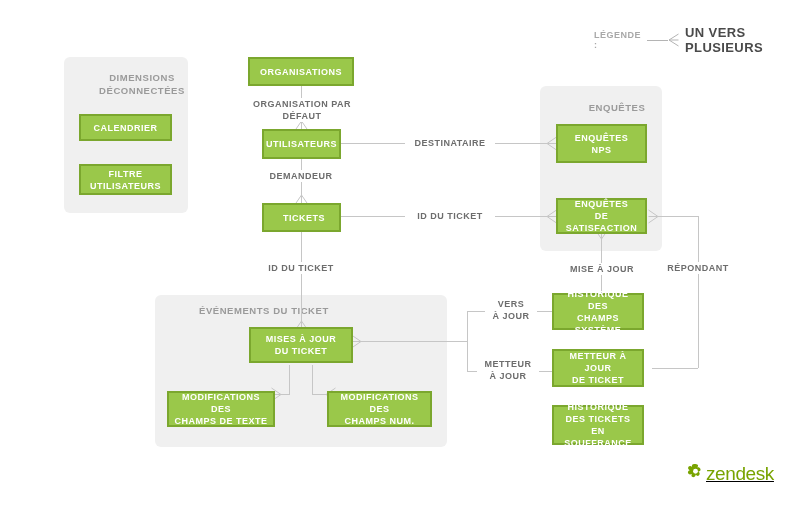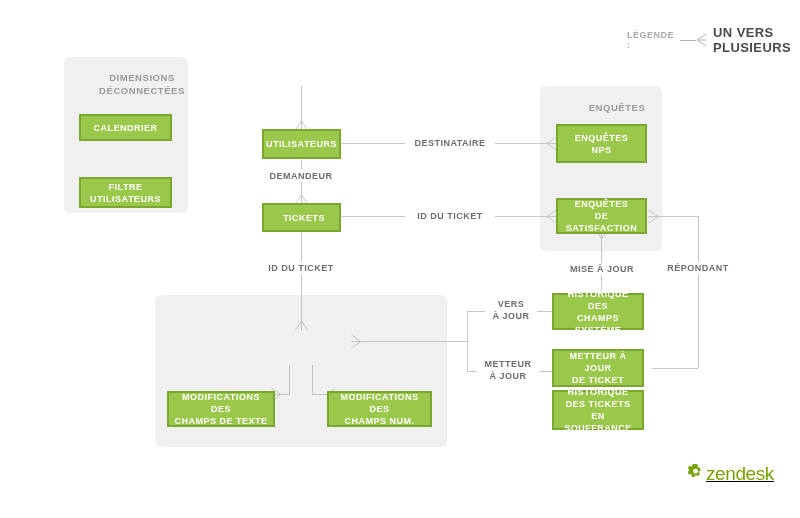--- a/index.html
+++ b/index.html
@@ -87,21 +87,20 @@
     line-height: 0;
   }
 
   
   #legend {
     position: absolute;
     top: 33px; left: 594px;
     display: flex;
     align-items: center;
     height: 14px;
-    margin-left: 33px;
   }
   #legend .legend-label {
     color: #a8a8a8;
     font-size: 9px;
     font-weight: 700;
     letter-spacing: 0.5px;
   }
   #legend .legend-line {
     width: 26px; height: 1px;
     background: #b4b4b4;
@@ -147,35 +146,37 @@
     </span>
     <span class="legend-text">UN VERS PLUSIEURS</span>
   </div>
 
   <div class="group-panel" style="left:64px; top:57px; width:124px; height:156px;"></div>
   <div class="group-title" style="left:64px; top:71px; width:124px;">DIMENSIONS
 DÉCONNECTÉES</div>
 
   <div class="node" style="left:79px; top:114px; width:93px; height:27px;">CALENDRIER</div>
 
-  <div class="node" style="left:79px; top:164px; width:93px; height:31px;margin-top:13px;">FILTRE
+  <div class="node" style="left:79px; top:164px; width:93px; height:31px;">FILTRE
 UTILISATEURS</div>
 
   <div class="group-panel" style="left:540px; top:86px; width:122px; height:165px;"></div>
   <div class="group-title" style="left:540px; top:101px; width:122px;">ENQUÊTES</div>
 
   <div class="group-panel" style="left:155px; top:295px; width:292px; height:152px;"></div>
+  <div class="group-title left-align" style="left:167px; top:304px; width:220px;">ÉVÉNEMENTS DU TICKET</div>
 
   <div class="conn v" style="left:301px; top:86px; height:42px;"></div>
   <div class="foot" style="left:294px; top:120px;">
     <svg width="15" height="11" viewBox="0 0 15 11">
       <path d="M1 10.5 L7.5 1 L14 10.5" fill="none" stroke="#c6c6c6" stroke-width="1"></path>
       <path d="M7.5 1 L7.5 10.5" fill="none" stroke="#c6c6c6" stroke-width="1"></path>
     </svg>
   </div>
+  <div class="conn-label" style="left:232px; top:98px; width:140px;">ORGANISATION PAR DÉFAUT</div>
 
   <div class="conn v" style="left:301px; top:159px; height:44px;"></div>
   <div class="foot" style="left:294px; top:194px;">
     <svg width="15" height="11" viewBox="0 0 15 11">
       <path d="M1 10.5 L7.5 1 L14 10.5" fill="none" stroke="#c6c6c6" stroke-width="1"></path>
       <path d="M7.5 1 L7.5 10.5" fill="none" stroke="#c6c6c6" stroke-width="1"></path>
     </svg>
   </div>
   <div class="conn-label" style="left:251px; top:170px; width:100px;">DEMANDEUR</div>
 
@@ -254,45 +255,48 @@
 
   <div class="conn v" style="left:312px; top:365px; height:29px;"></div>
   <div class="conn h" style="left:312px; top:394px; width:14px;"></div>
   <div class="foot" style="left:325px; top:387px;">
     <svg width="11" height="15" viewBox="0 0 11 15">
       <path d="M10.5 1 L1 7.5 L10.5 14" fill="none" stroke="#c6c6c6" stroke-width="1"></path>
       <path d="M1 7.5 L10.5 7.5" fill="none" stroke="#c6c6c6" stroke-width="1"></path>
     </svg>
   </div>
 
+  <div class="node" style="left:248px; top:57px; width:106px; height:29px;">ORGANISATIONS</div>
 
   <div class="node" style="left:262px; top:129px; width:79px; height:30px;">UTILISATEURS</div>
 
   <div class="node" style="left:262px; top:203px; width:79px; height:29px;padding-left:8px;">TICKETS</div>
 
   <div class="node" style="left:556px; top:124px; width:91px; height:39px;">ENQUÊTES
 NPS</div>
 
   <div class="node" style="left:556px; top:198px; width:91px; height:36px;">ENQUÊTES
 DE SATISFACTION</div>
 
+  <div class="node" style="left:249px; top:327px; width:104px; height:36px;">MISES À JOUR
+DU TICKET</div>
 
   <div class="node" style="left:167px; top:391px; width:108px; height:36px;">MODIFICATIONS DES
 CHAMPS DE TEXTE</div>
 
   <div class="node" style="left:327px; top:391px; width:105px; height:36px;">MODIFICATIONS DES
 CHAMPS NUM.</div>
 
   <div class="node" style="left:552px; top:293px; width:92px; height:37px;">HISTORIQUE DES
 CHAMPS SYSTÈME</div>
 
   <div class="node" style="left:552px; top:349px; width:92px; height:38px;">METTEUR À JOUR
 DE TICKET</div>
 
-  <div class="node" style="left:552px; top:390px; width:92px; height:40px;">HISTORIQUE
+  <div class="node" style="left:552px; top:405px; width:92px; height:40px;">HISTORIQUE
 DES TICKETS
 EN SOUFFRANCE</div>
 
   <div id="logo">
     <span>
       <svg width="19" height="19" viewBox="0 0 32 32">
         <g fill="#78a300">
           <path d="M16 3.2 c2.4 0 4.3 1.3 4.3 3.1 0 1.2-0.8 2-1.9 2.6 1.6-0.3 3.2-0.2 4.4 0.7 1.9 1.4 2.2 3.7 1.1 5.2-0.8 1-2 1.3-3.2 1.2 1.3 0.9 2.3 2.2 2.3 3.7 0 2.4-2.1 4.1-4.1 3.6-1.2-0.3-2-1.2-2.5-2.3-0.2 1.6-0.8 3.1-2.1 3.9-2 1.3-4.4 0.4-5-1.4-0.4-1.2 0-2.4 0.7-3.4-1.4 0.7-3 1.1-4.4 0.5-2.2-0.9-3-3.1-2-4.8 0.7-1.1 1.9-1.6 3.1-1.7-1.5-0.6-2.8-1.6-3.1-3.1-0.5-2.3 1.2-4.3 3.3-4.2 1.3 0.1 2.3 0.8 3.1 1.8-0.2-1.6 0-3.3 1-4.4 0.6-0.6 1.4-1 2.5-1 z"></path>
         </g>
         <circle cx="16" cy="15.5" r="4.1" fill="#ffffff"></circle>

